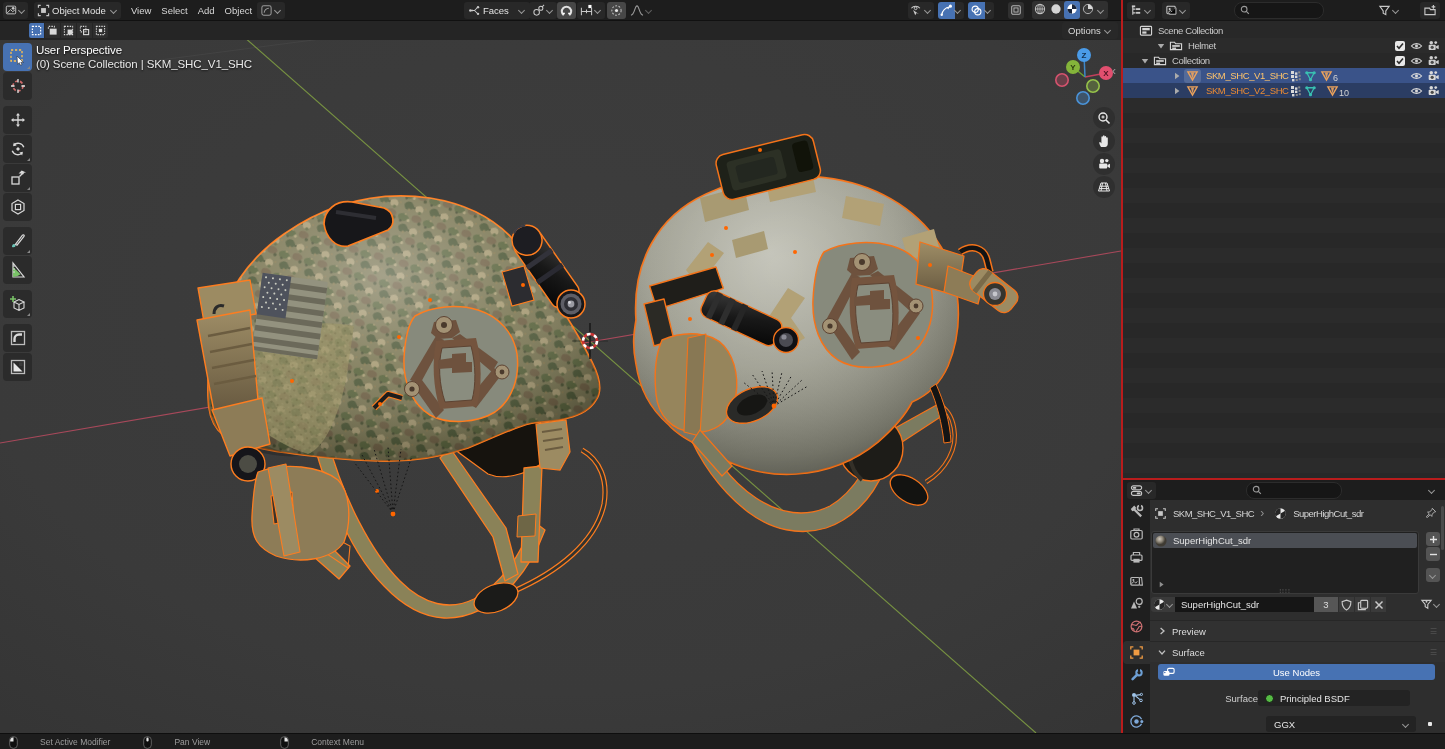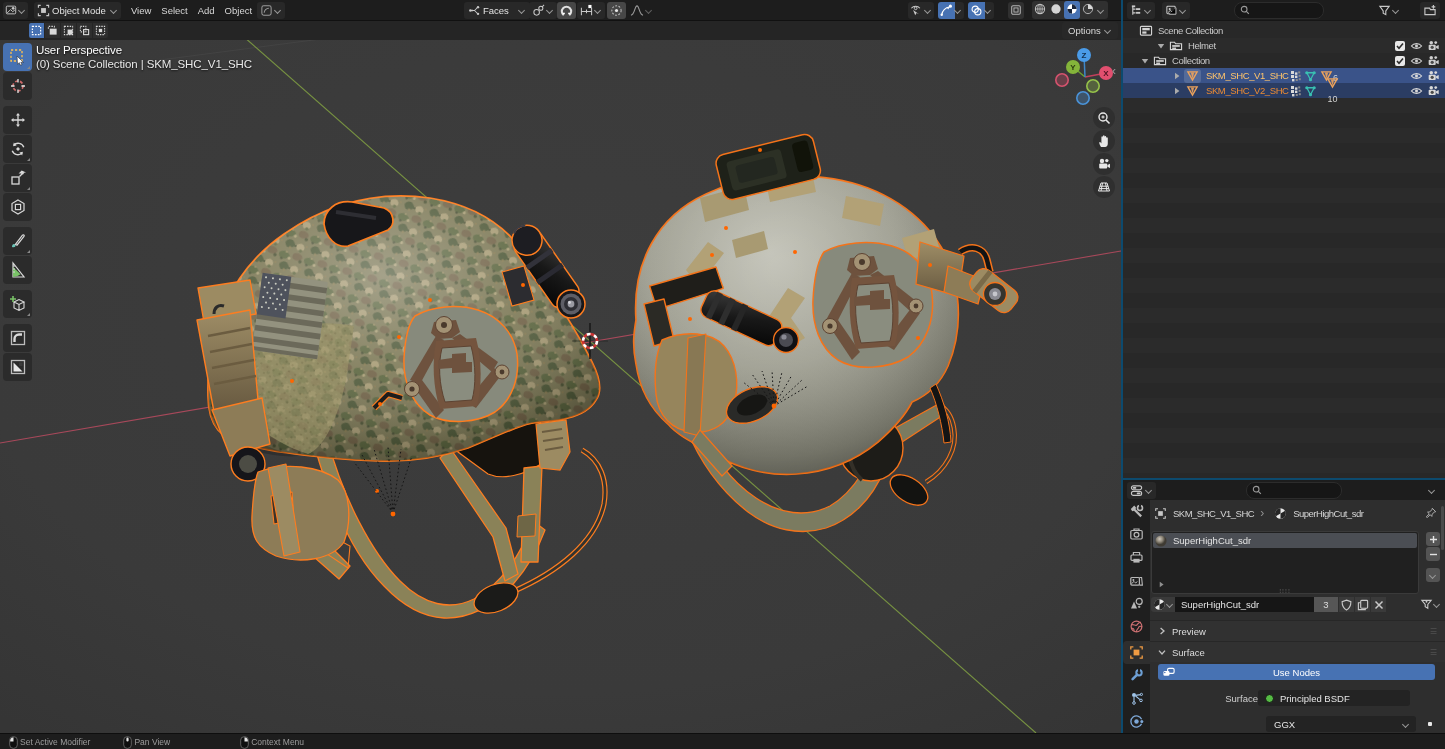--- a/index.html
+++ b/index.html
@@ -1,18 +1,18 @@
 <!DOCTYPE html>
 <html><head>
 <meta charset="utf-8">
 <style>
   html,body{margin:0;padding:0;background:#000;}
   #root{position:relative;width:1445px;height:749px;overflow:hidden;
         font-family:"Liberation Sans","DejaVu Sans",sans-serif;font-size:9.5px;color:#d0d0d0;
-        background:#0c4a6e;-webkit-font-smoothing:antialiased;}
+        background:#b91c1c;-webkit-font-smoothing:antialiased;}
   .abs{position:absolute;}
   
   .chev{display:inline-block;width:7px;height:7px;position:relative;}
   .chev::before{content:"";position:absolute;left:0;top:1px;width:4px;height:4px;
      border-right:1.4px solid #989898;border-bottom:1.4px solid #989898;transform:rotate(45deg);}
   .hbtn{display:flex;align-items:center;gap:2px;height:17px;padding:0 4px;border-radius:3px;background:#282828;}
   .hmenu{padding:0 3px;margin:0 2px;color:#d8d8d8;height:17px;display:flex;align-items:center;border-radius:3px;text-align:center;}
   
   #viewport{left:0;top:0;width:1121px;height:733px;background:#3b3b3b;}
   #scene{left:0;top:0;}
@@ -89,21 +89,21 @@
   #surface-row{position:absolute;left:0;top:190px;width:295px;height:16px;display:flex;align-items:center;}
   .srf-label{position:absolute;right:187px;color:#d0d0d0;}
   .srf-value{position:absolute;left:108px;width:152px;height:16px;background:#232323;border-radius:3px;display:flex;align-items:center;color:#e4e4e4;}
   .node-dot{width:7px;height:7px;border-radius:50%;background:#55bb44;border:1px solid #141414;margin:0 6px 0 7px;}
   #ggx-row{position:absolute;left:0;top:216px;width:295px;height:16px;}
   .ggx-value{position:absolute;left:116px;width:150px;height:16px;background:#232323;border-radius:3px;display:flex;align-items:center;color:#e4e4e4;}
   .ggx-value > span:first-child{margin-left:8px;}
   .anim-dot{position:absolute;right:13px;top:6px;width:4px;height:4px;background:#e8e8e8;border-radius:1px;}
   
   #statusbar{z-index:2;left:0;top:733px;width:1445px;height:16px;background:#1d1d1d;display:flex;align-items:center;color:#9d9d9d;font-size:8.5px;border-top:1px solid #0e0e0e;}
-  .sb-item{display:flex;align-items:center;gap:2px;}
+  .sb-item{display:flex;align-items:center;gap:22px;}
   .sb-right{position:absolute;right:6px;color:#9d9d9d;}
 </style>
 </head>
 <body>
 
 <div id="root">
 
   <div id="viewport" class="abs">
     <svg id="scene" class="abs" width="1121" height="733" viewBox="0 0 1121 733">
       <defs>
@@ -1014,21 +1014,21 @@
           </svg>
         </span>
         <span class="rowctl" style="right:128px;">
           <svg width="13" height="12" viewBox="0 0 14 13">
             <path d="M3 3 H11 L7 10.5 Z" fill="none" stroke="#39c1b2" stroke-width="1.4"></path>
             <circle cx="3" cy="3" r="1.7" fill="#39c1b2"></circle>
               <circle cx="11" cy="3" r="1.7" fill="#39c1b2"></circle>
               <circle cx="7" cy="10.5" r="1.7" fill="#39c1b2"></circle>
           </svg>
         </span>
-        <span class="rowctl" style="right:106px;flex-direction:column;">
+        <span class="rowctl" style="right:96px;">
           <svg width="13" height="12" viewBox="0 0 14 13">
             <path d="M2 2 H12 L7 11 Z" fill="none" stroke="#eda35c" stroke-width="1.5"></path>
             <path d="M5.2 2.6 L7 9.4 L8.8 2.6" fill="#eda35c" stroke="none" opacity=".9"></path>
           </svg>
           <span class="cnt">10</span>
         </span>
         <span class="rowctl" style="right:22px;">
           <svg width="13" height="12" viewBox="0 0 14 12">
             <path d="M1.5 6 C4 2.6 10 2.6 12.5 6 C10 9.4 4 9.4 1.5 6 Z" fill="none" stroke="#dadada" stroke-width="1.2"></path>
             <circle cx="7" cy="6" r="1.6" fill="#dadada"></circle>

